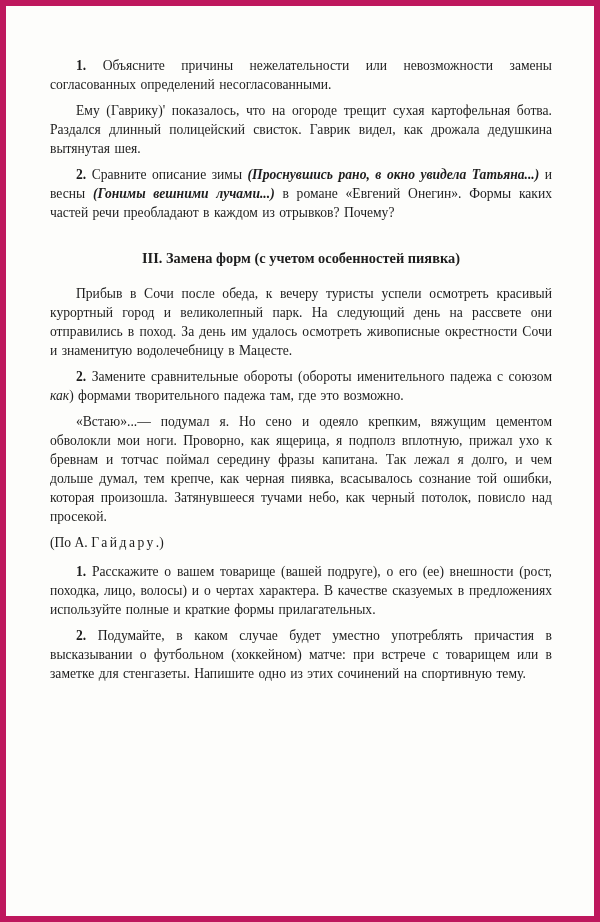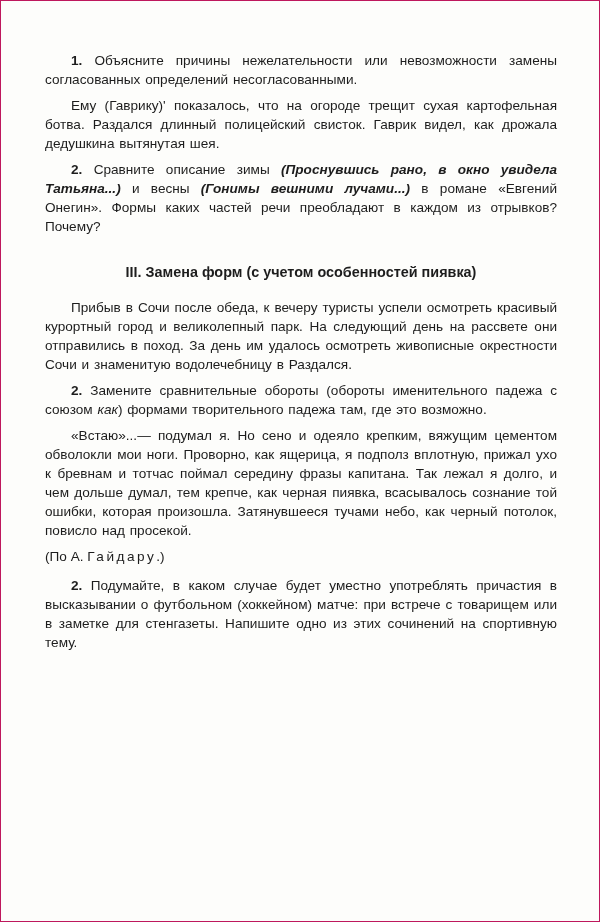--- a/index.html
+++ b/index.html
@@ -6,23 +6,23 @@
     margin: 0;
     padding: 0;
     background: #ffffff;
   }
   .page {
     position: relative;
     width: 600px;
     min-height: 922px;
     box-sizing: border-box;
     background: #fdfdfb;
-    border: 1px solid #be185d;
+    border: 6px solid #be185d;
     padding: 50px 42px 40px 44px;
-    font-family: Liberation Sans, sans-serif;
+    font-family: Liberation Serif, serif;
     color: #1d1d1d;
   }
   .doc-body { width: 100%; }
   p.block {
     margin: 0 0 7px 0;
     font-size: 13.6px;
     line-height: 1.4;
     text-align: justify;
     text-indent: 26px;
     word-spacing: 1px;
@@ -53,19 +53,20 @@
 </style>
 </head>
 <body>
 
 <div class="page" data-name="book-page">
   <div class="doc-body" data-name="document-body">
       <p class="block" data-name="task-item-1"><span class="seg-bold" data-name="text-segment">1. </span><span class="seg-normal" data-name="text-segment">Объясните причины нежелательности или невозможности замены согласованных определений несогласованными.</span></p>
       <p class="block" data-name="example-paragraph-gavrik"><span class="seg-normal" data-name="text-segment">Ему (Гаврику)' показалось, что на огороде трещит сухая картофельная ботва. Раздался длинный полицейский свисток. Гаврик видел, как дрожала дедушкина вытянутая шея.</span></p>
       <p class="block" data-name="task-item-2"><span class="seg-bold" data-name="text-segment">2. </span><span class="seg-normal" data-name="text-segment">Сравните описание зимы </span><span class="seg-bold-italic" data-name="text-segment">(Проснувшись рано, в окно увидела Татьяна...)</span><span class="seg-normal" data-name="text-segment"> и весны </span><span class="seg-bold-italic" data-name="text-segment">(Гонимы вешними лучами...)</span><span class="seg-normal" data-name="text-segment"> в романе «Евгений Онегин». Формы каких частей речи преобладают в каждом из отрывков? Почему?</span></p>
       <h3 class="heading" data-name="section-heading-iii"><span class="seg-bold" data-name="text-segment">III. Замена форм (с учетом особенностей пиявка)</span></h3>
-      <p class="block" data-name="example-paragraph-sochi"><span class="seg-normal" data-name="text-segment">Прибыв в Сочи после обеда, к вечеру туристы успели осмотреть красивый курортный город и великолепный парк. На следующий день на рассвете они отправились в поход. За день им удалось осмотреть живописные окрестности Сочи и знаменитую водолечебницу в Раздался.</span></p>
+      <p class="block" data-name="example-paragraph-sochi"><span class="seg-normal" data-name="text-segment">Прибыв в Сочи после обеда, к вечеру туристы успели осмотреть красивый курортный город и великолепный парк. На следующий день на рассвете они отправились в поход. За день им удалось осмотреть живописные окрестности Сочи и знаменитую водолечебницу в Мацесте.</span></p>
       <p class="block" data-name="section3-task-item-2"><span class="seg-bold" data-name="text-segment">2. </span><span class="seg-normal" data-name="text-segment">Замените сравнительные обороты (обороты именительного падежа с союзом </span><span class="seg-italic" data-name="text-segment">как</span><span class="seg-normal" data-name="text-segment">) формами творительного падежа там, где это возможно.</span></p>
       <p class="block" data-name="example-paragraph-gaidar"><span class="seg-normal" data-name="text-segment">«Встаю»...— подумал я. Но сено и одеяло крепким, вяжущим цементом обволокли мои ноги. Проворно, как ящерица, я подполз вплотную, прижал ухо к бревнам и тотчас поймал середину фразы капитана. Так лежал я долго, и чем дольше думал, тем крепче, как черная пиявка, всасывалось сознание той ошибки, которая произошла. Затянувшееся тучами небо, как черный потолок, повисло над просекой.</span></p>
       <p class="author" data-name="author-attribution"><span class="seg-normal" data-name="text-segment">(По А. </span><span class="seg-spaced" data-name="text-segment">Гайдару</span><span class="seg-normal" data-name="text-segment">.)</span></p>
+      <p class="block" data-name="section4-task-item-1"><span class="seg-bold" data-name="text-segment">1. </span><span class="seg-normal" data-name="text-segment">Расскажите о вашем товарище (вашей подруге), о его (ее) внешности (рост, походка, лицо, волосы) и о чертах характера. В качестве сказуемых в предложениях используйте полные и краткие формы прилагательных.</span></p>
       <p class="block" data-name="section4-task-item-2"><span class="seg-bold" data-name="text-segment">2. </span><span class="seg-normal" data-name="text-segment">Подумайте, в каком случае будет уместно употреблять причастия в высказывании о футбольном (хоккейном) матче: при встрече с товарищем или в заметке для стенгазеты. Напишите одно из этих сочинений на спортивную тему.</span></p>
     </div>
 </div>
 
 </body></html>

